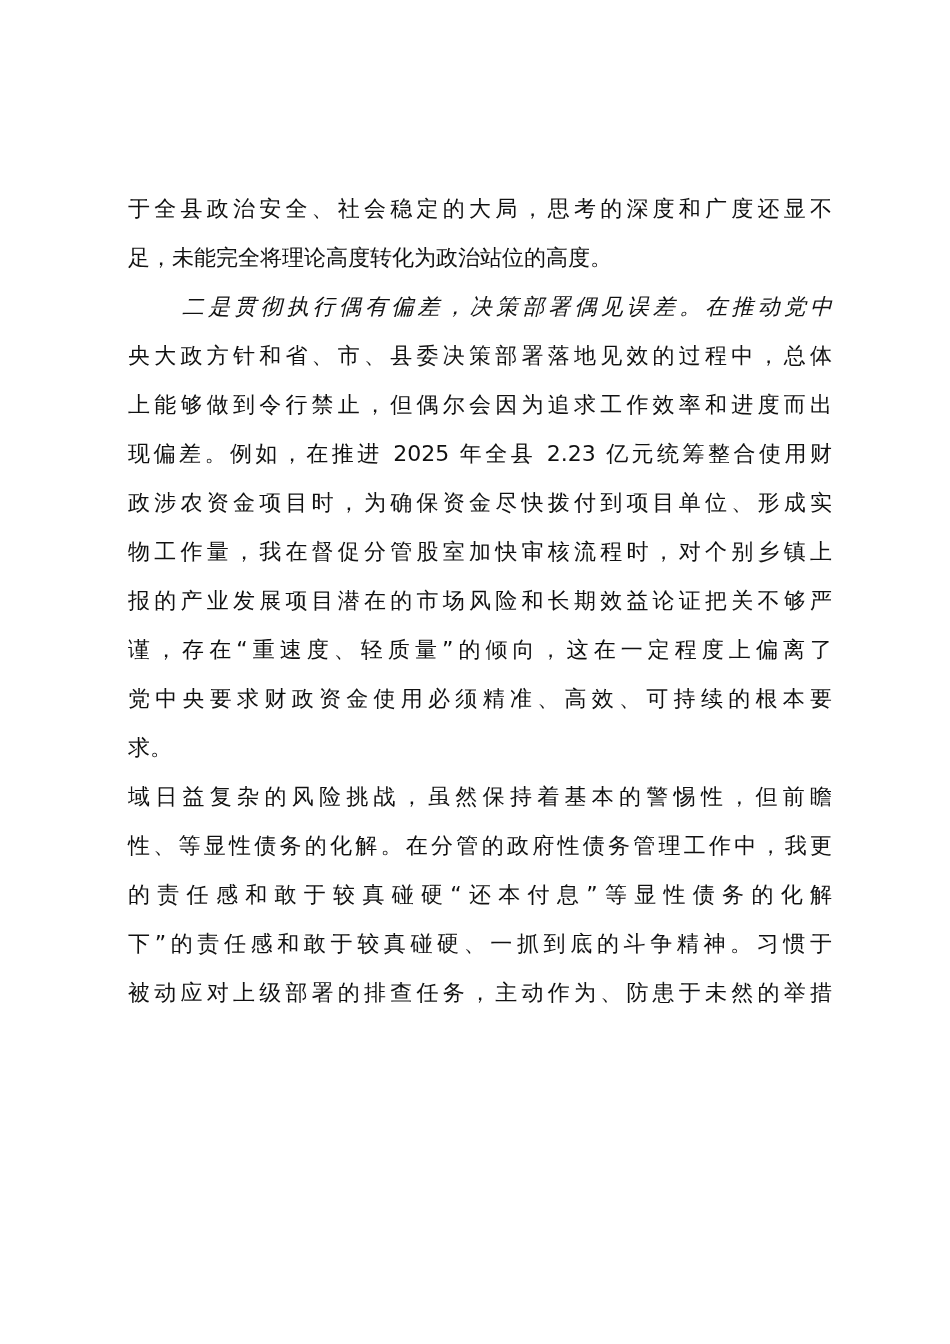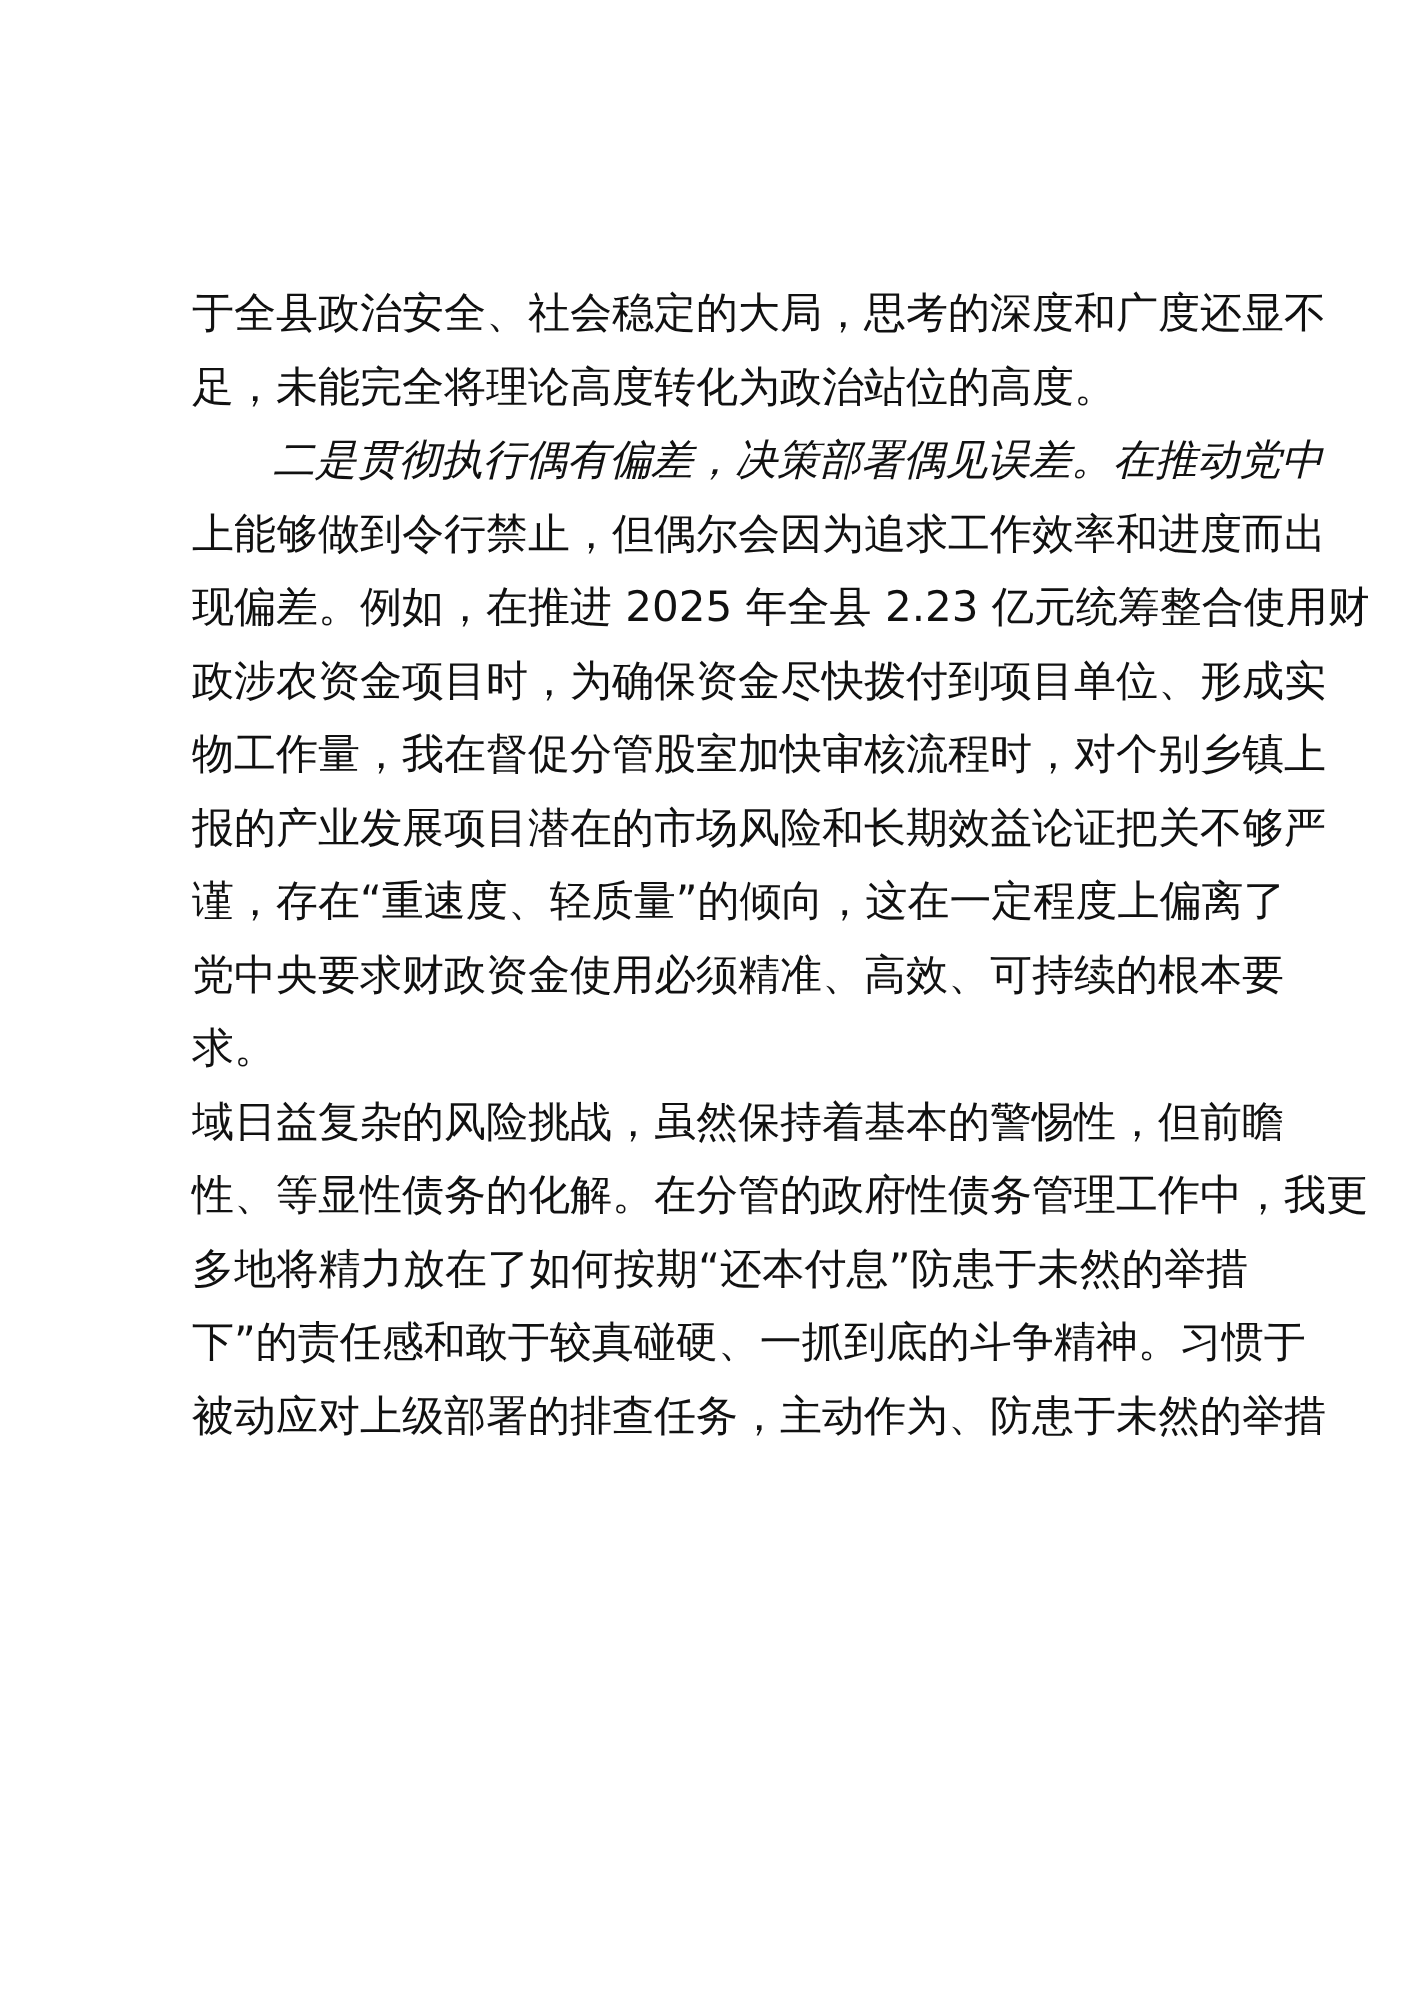--- a/index.html
+++ b/index.html
@@ -17,21 +17,21 @@
   }
   .page {
     position: absolute;
     left: 128px;
     top: 184px;
     width: 704px;
   }
   .line {
     height: 49px;
     line-height: 49px;
-    font-size: 28px;
+    font-size: 22px;
     white-space: nowrap;
     text-align: justify;
     text-align-last: justify;
     letter-spacing: 0;
   }
   .line.last {
     text-align-last: left;
   }
   .line.indent {
     padding-left: 54px;
@@ -42,30 +42,31 @@
 <body>
 
 <div class="page">
   <div class="paragraph">
     <div class="line">于全县政治安全、社会稳定的大局，思考的深度和广度还显不</div>
     <div class="line last">足，未能完全将理论高度转化为政治站位的高度。</div>
   </div>
 
   <div class="paragraph">
     <div class="line indent">二是贯彻执行偶有偏差，决策部署偶见误差。在推动党中</div>
+    <div class="line">央大政方针和省、市、县委决策部署落地见效的过程中，总体</div>
     <div class="line">上能够做到令行禁止，但偶尔会因为追求工作效率和进度而出</div>
     <div class="line">现偏差。例如，在推进 2025 年全县 2.23 亿元统筹整合使用财</div>
     <div class="line">政涉农资金项目时，为确保资金尽快拨付到项目单位、形成实</div>
     <div class="line">物工作量，我在督促分管股室加快审核流程时，对个别乡镇上</div>
     <div class="line">报的产业发展项目潜在的市场风险和长期效益论证把关不够严</div>
     <div class="line">谨，存在“重速度、轻质量”的倾向，这在一定程度上偏离了</div>
     <div class="line">党中央要求财政资金使用必须精准、高效、可持续的根本要</div>
     <div class="line last">求。</div>
   </div>
 
   <div class="paragraph">
     <div class="line">域日益复杂的风险挑战，虽然保持着基本的警惕性，但前瞻</div>
     <div class="line">性、等显性债务的化解。在分管的政府性债务管理工作中，我更</div>
-    <div class="line">多地将精力放在了如何按期“还本付息”防患于未然的举措</div>
+    <div class="line">的责任感和敢于较真碰硬“还本付息”等显性债务的化解</div>
     <div class="line">下”的责任感和敢于较真碰硬、一抓到底的斗争精神。习惯于</div>
     <div class="line">被动应对上级部署的排查任务，主动作为、防患于未然的举措</div>
   </div>
 </div>
 
 </body></html>

